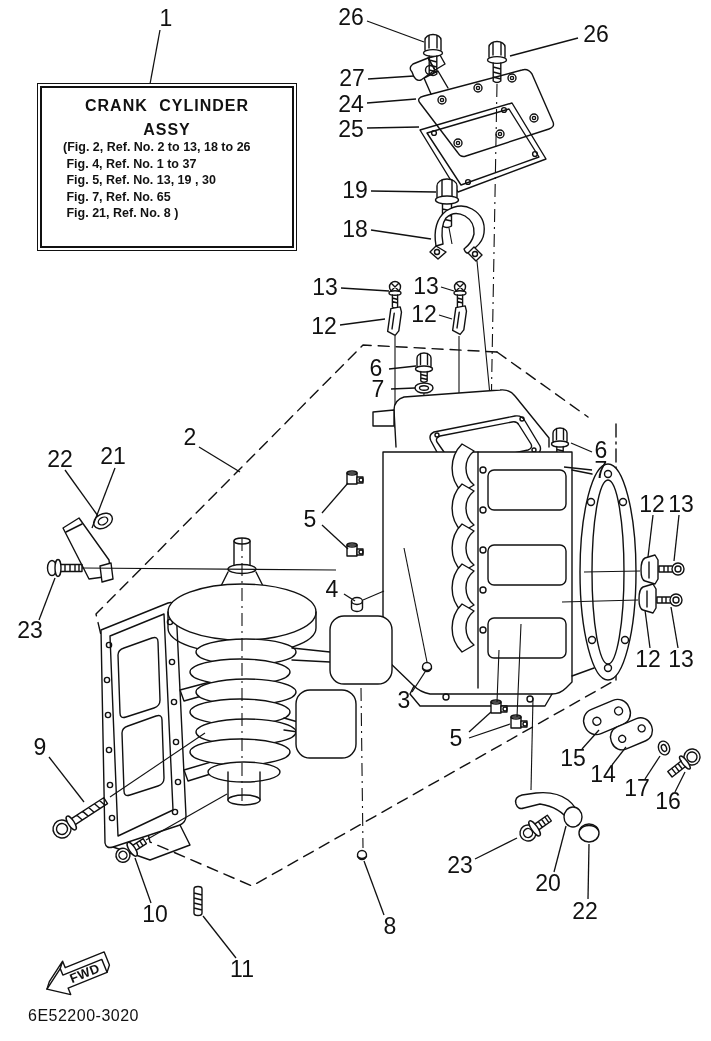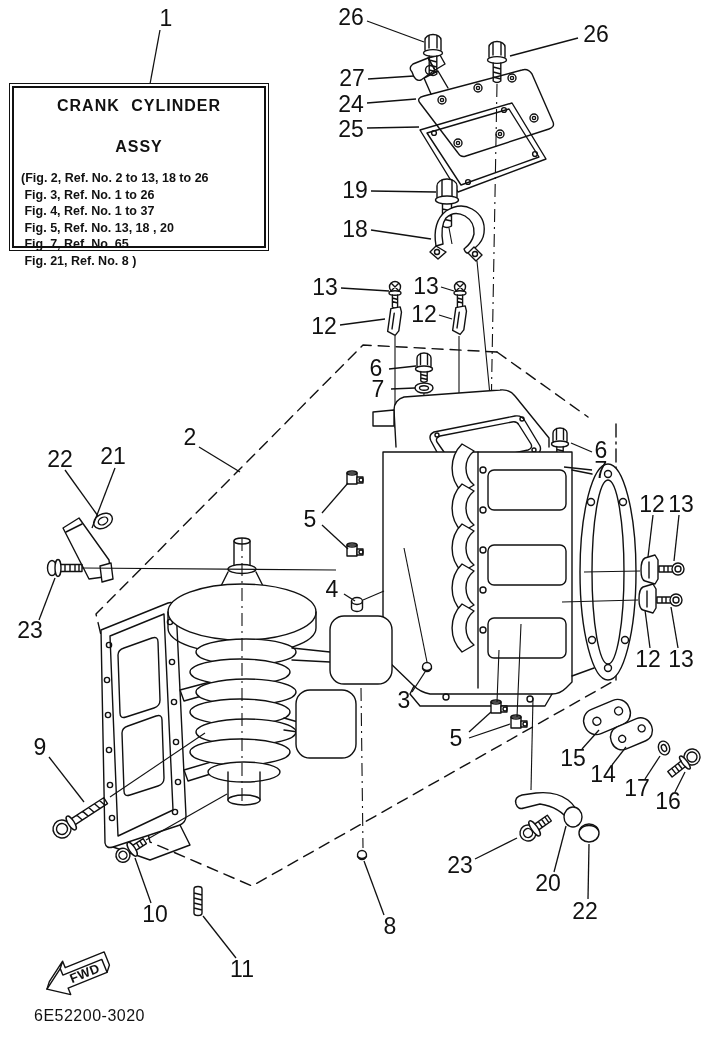--- a/index.html
+++ b/index.html
@@ -6,29 +6,29 @@
   #page{position:relative;width:711px;height:1041px;background:#fff;overflow:hidden;
         font-family:"Liberation Sans",sans-serif;color:#111;}
   #art-svg{position:absolute;left:0;top:0;}
   .callout{font:400 23px "Liberation Sans",sans-serif;fill:#111;text-anchor:middle;}
   .leader{stroke:#111;stroke-width:1.3;fill:none;}
   .ink{stroke:#111;fill:none;stroke-width:1.4;stroke-linejoin:round;stroke-linecap:round;}
   .thin{stroke:#111;fill:none;stroke-width:1.1;}
   .fillw{fill:#fff;}
   .dashed{stroke-dasharray:11 7;}
   .dashdot{stroke-dasharray:13 5 2 5;}
-  .info-box{position:absolute;left:12px;top:86px;width:250px;height:158px;
+  .info-box{position:absolute;left:40px;top:86px;width:250px;height:158px;
             border:2px solid #111;outline:1px solid #111;outline-offset:2px;
             background:#fff;}
   .ib-title{text-align:center;font-weight:700;font-size:16px;letter-spacing:1px;
             word-spacing:6px;margin-top:9px;}
-  .ib-title2{text-align:center;font-weight:700;font-size:16px;letter-spacing:1px;margin-top:23px;}
-  .ib-refs{margin-top:14px;padding-left:7px;}
+  .ib-title2{text-align:center;font-weight:700;font-size:16px;letter-spacing:1px;margin-top:6px;}
+  .ib-refs{margin-top:0;padding-left:21px;}
   .ib-ref{font-weight:700;font-size:12.5px;line-height:16.5px;white-space:pre;}
-  .drawing-code{position:absolute;left:34px;top:1007px;font-size:16px;letter-spacing:.5px;}
+  .drawing-code{position:absolute;left:28px;top:1007px;font-size:16px;letter-spacing:.5px;}
   .fwd-text{font:700 13px "Liberation Sans",sans-serif;fill:#111;text-anchor:middle;letter-spacing:.5px;}
 </style>
 </head>
 <body>
 
 <div id="page">
 
 <svg id="art-svg" width="711" height="1041" viewBox="0 0 711 1041" xmlns="http://www.w3.org/2000/svg" xmlns:xlink="http://www.w3.org/1999/xlink">
 
   <defs>
@@ -423,23 +423,22 @@
         <line x1="588" y1="899" x2="589" y2="844" class="leader"></line>
         <text x="585" y="919" class="callout">22</text>
       </g>
 </svg>
 
 <div class="info-box">
   <div class="ib-title">CRANK CYLINDER</div>
   <div class="ib-title2">ASSY</div>
   <div class="ib-refs">
     <div class="ib-ref">(Fig. 2, Ref. No. 2 to 13, 18 to 26</div>
-    <div class="ib-ref"> Fig. 3, Ref. No. 1 to 26</div>
     <div class="ib-ref"> Fig. 4, Ref. No. 1 to 37</div>
-    <div class="ib-ref"> Fig. 5, Ref. No. 13, 18 , 20</div>
+    <div class="ib-ref"> Fig. 5, Ref. No. 13, 19 , 30</div>
     <div class="ib-ref"> Fig. 7, Ref. No. 65</div>
     <div class="ib-ref"> Fig. 21, Ref. No. 8 )</div>
   </div>
 </div>
 
 <div class="drawing-code">6E52200-3020</div>
 
 </div>
 
 </body></html>

